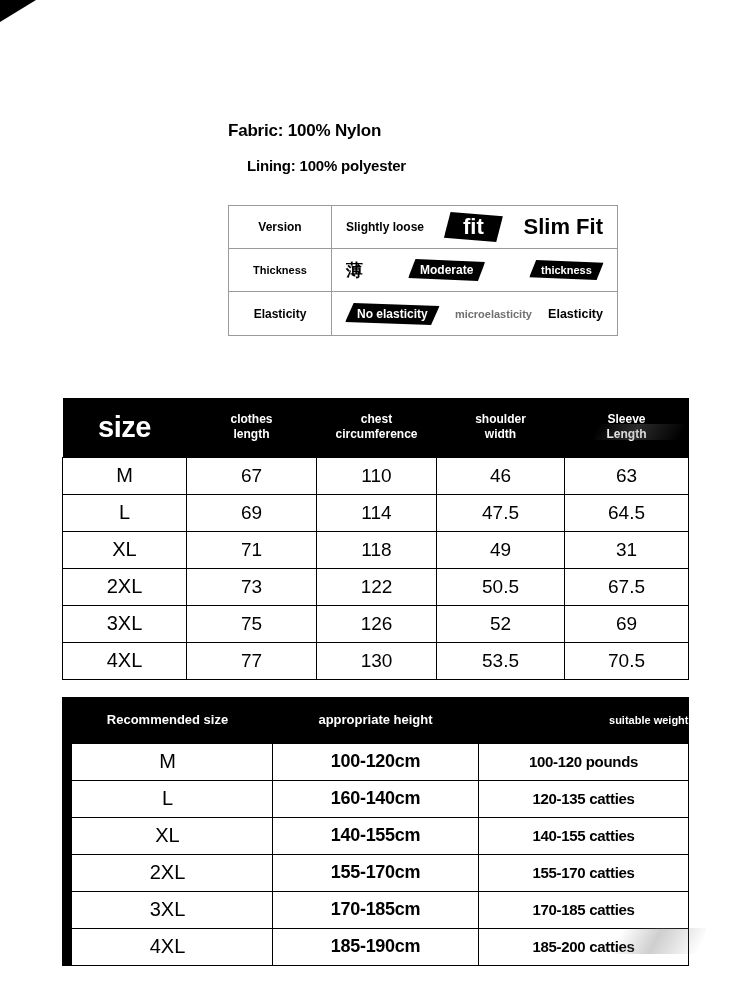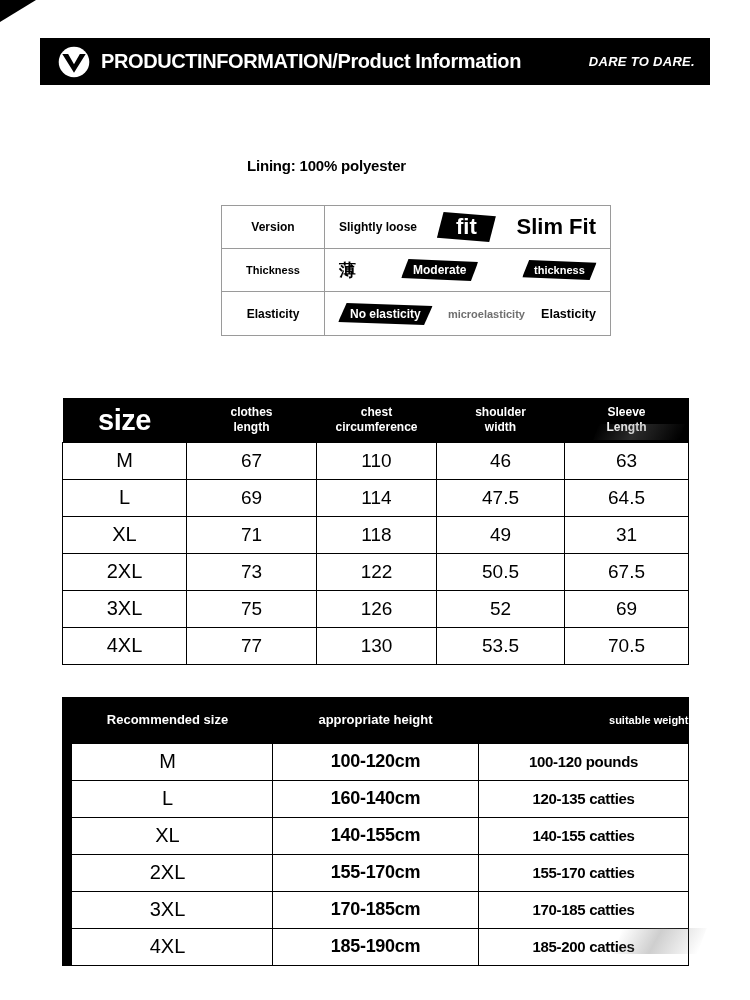--- a/index.html
+++ b/index.html
@@ -20,21 +20,21 @@
 
   
   .side-label { position:absolute; left:62px; top:110px; display:flex; align-items:center; height:60px; }
   .side-bar { width:8px; height:58px; background:#000; }
   .side-text { margin-left:8px; font-size:10.5px; font-weight:bold; letter-spacing:-0.2px; }
 
   .fabric-line1 { position:absolute; left:228px; top:121px; font-size:17px; font-weight:bold; letter-spacing:-0.2px; }
   .fabric-line2 { position:absolute; left:247px; top:157px; font-size:15px; font-weight:bold; letter-spacing:-0.2px; }
 
   
-  .attr-table { position:absolute; left:221px; top:205px; width:390px; border:1px solid #9a9a9a; background:#fff; }
+  .attr-table { position:absolute; left:228px; top:205px; width:390px; border:1px solid #9a9a9a; background:#fff; }
   .attr-row { display:flex; align-items:center; height:43px; border-bottom:1px solid #9a9a9a; }
   .attr-row:last-child { border-bottom:none; }
   .attr-label { width:103px; align-self:stretch; display:flex; align-items:center; justify-content:center;
                 border-right:1px solid #9a9a9a; font-weight:bold; font-size:12px; }
   .attr-label.small { font-size:11px; }
   .attr-content { flex:1; display:flex; align-items:center; justify-content:space-between; padding:0 14px; }
   .patch { background:#000; color:#fff; font-weight:bold; padding:4px 11px; display:inline-block;
            clip-path:polygon(7% 0, 100% 14%, 93% 100%, 0 86%); transform:skewX(-6deg); }
   .patch > span { display:inline-block; transform:skewX(6deg); }
   .patch-fit { font-size:22px; padding:2px 18px; }
@@ -43,21 +43,21 @@
   .patch-noelastic { font-size:12px; }
   .plain-12 { font-size:12px; font-weight:bold; }
   .cjk { font-size:17px; font-weight:bold; }
   .slim-fit { font-size:22px; font-weight:bold; }
   .micro { font-size:11px; font-weight:bold; color:#6f6f6f; }
   .elas { font-size:12.5px; font-weight:bold; }
 
   
   table { border-collapse:collapse; table-layout:fixed; background:#fff; }
   .size-table { position:absolute; left:62px; top:398px; width:626px; }
-  .size-table th { background:#000; color:#fff; height:44px; font-weight:bold; font-size:12px;
+  .size-table th { background:#000; color:#fff; height:59px; font-weight:bold; font-size:12px;
                    text-align:center; vertical-align:middle; white-space:pre-line; line-height:1.25; }
   .size-table th.size-th { font-size:29px; letter-spacing:-0.5px; }
   .size-table td { border:1.5px solid #000; height:37px; text-align:center; vertical-align:middle;
                    font-size:19px; font-weight:400; }
   .size-table td:first-child { font-size:20px; }
 
   
   .fit-table { position:absolute; left:62px; top:697px; width:626px;border-radius:17px; }
   .fit-table th { background:#000; color:#fff; height:46px; font-weight:bold; font-size:13px;
                   text-align:center; vertical-align:middle; }
@@ -76,32 +76,23 @@
   .smudge-1 { left:596px; top:424px; width:86px; height:16px; }
   .smudge-2 { left:618px; top:928px; width:84px; height:26px; }
 </style>
 </head>
 <body>
 
 <div class="page">
 
   <div class="corner-mark"></div>
 
-  <div class="header-bar">
-    <span class="logo">
-      <svg viewBox="0 0 40 40" width="36" height="36">
-        <circle cx="20" cy="20" r="17" fill="#ffffff"></circle>
-        <path d="M7 11 L20 32 L33 11 L26.5 11 L20 22.5 L13.5 11 Z" fill="#000000"></path>
-      </svg>
-    </span>
-    <span class="header-title">PRODUCTINFORMATION/Product Information</span>
-    <span class="header-slogan">DARE TO DARE.</span>
-  </div>
-
-
+
+
+  <div class="fabric-line1">Fabric: 100% Nylon</div>
   <div class="fabric-line2">Lining: 100% polyester</div>
 
   <div class="attr-table">
     <div class="attr-row">
       <div class="attr-label">Version</div>
       <div class="attr-content">
         <span class="plain-12">Slightly loose</span>
         <span class="patch patch-fit"><span>fit</span></span>
         <span class="slim-fit">Slim Fit</span>
       </div>

